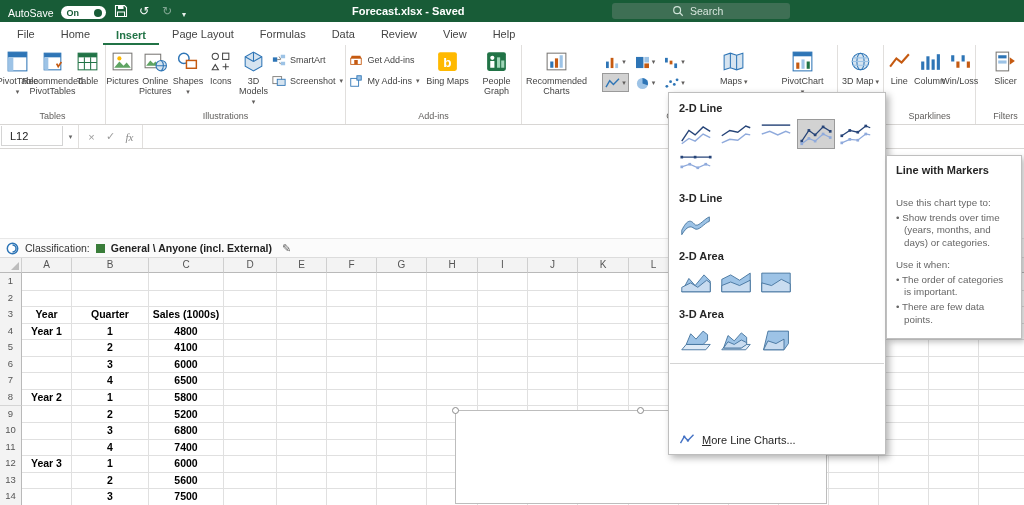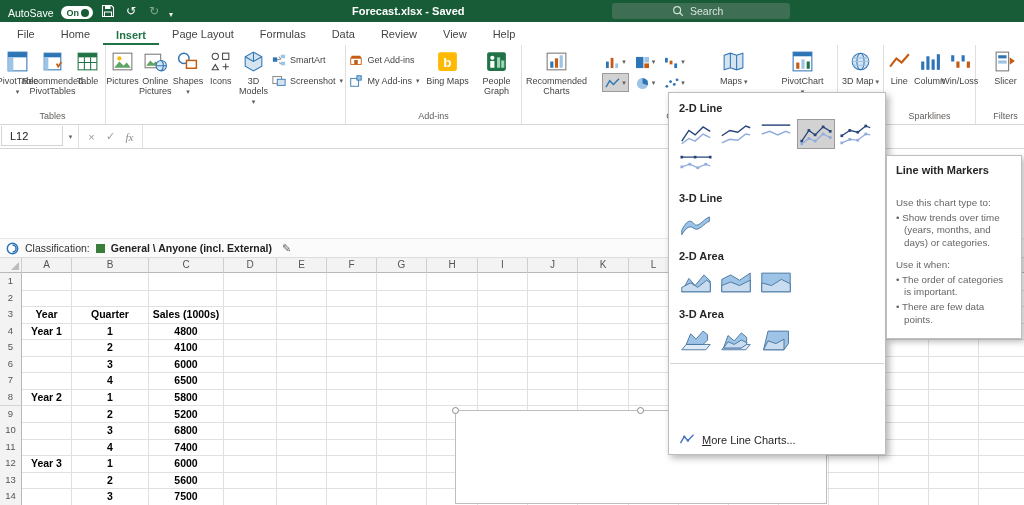--- a/index.html
+++ b/index.html
@@ -4,21 +4,21 @@
 <style>
   * { margin:0; padding:0; box-sizing:border-box; }
   html,body { width:1024px; height:505px; overflow:hidden; }
   body { font-family:"Liberation Sans","DejaVu Sans",sans-serif; background:#fff; }
   .page { position:relative; width:1024px; height:505px; overflow:hidden; }
 
   
   .titlebar { height:22px; background:#185C37; display:flex; align-items:center; color:#fff; font-size:11px; position:relative; }
   .tb-left { display:flex; align-items:flex-end; gap:7px; padding-left:8px; }
   .tb-autosave-label { font-size:10.5px; }
-  .tb-toggle { display:inline-flex; align-items:center; gap:2px; background:#fff; border-radius:8px; height:13px; padding:0 4px 0 6px; cursor:pointer; }
+  .tb-toggle { display:inline-flex; align-items:center; gap:15px; background:#fff; border-radius:8px; height:13px; padding:0 4px 0 6px; cursor:pointer; }
   .tb-toggle-text { color:#185C37; font-size:9px; font-weight:bold; }
   .tb-toggle-knob { width:8px; height:8px; border-radius:50%; background:#185C37; }
   .tb-icon { width:16px; height:16px; display:inline-flex; align-items:center; justify-content:center; font-size:12px; color:#fff; }
   .tb-icon.dim { opacity:.45; }
   .tb-caret { font-size:8px; opacity:.9; }
   .tb-title { position:absolute; left:352px; top:0; height:22px; line-height:22px; font-size:11px; color:#fff; white-space:nowrap;font-weight:bold; }
   .tb-search { position:absolute; left:612px; top:3px; width:178px; height:16px; background:#3E6F54; border-radius:3px; display:flex; align-items:center; gap:6px; padding-left:60px; color:#D8E6DD; font-size:10.5px; }
 
   
   .tabsrow { height:23px; background:#fff; display:flex; align-items:flex-end; padding-left:4px; }
@@ -233,20 +233,21 @@
             <div class="sbtn">
               <span class="ric-s"><svg viewBox="0 0 16 16">
                   <rect x="1" y="3" width="10" height="8" fill="#fff" stroke="#797774"></rect>
                   <rect x="6" y="6" width="9" height="7" fill="#D6E4F0" stroke="#2E75B6"></rect>
                 </svg></span>
               <span class="slabel">Screenshot</span>
               <span class="caret">▾</span>
             </div>
           </div>
         </div>
+        <div class="rgroup-label">Illustrations</div>
       </div>
       <div class="rgroup">
         <div class="rgroup-content">
           <div class="stack">
             <div class="sbtn">
               <span class="ric-s"><svg viewBox="0 0 16 16">
                   <path d="M2 6l1-3h10l1 3z" fill="#C55A11"></path>
                   <rect x="2" y="6" width="12" height="7" fill="#fff" stroke="#C55A11"></rect>
                   <rect x="6" y="8" width="4" height="5" fill="#C55A11"></rect>
                 </svg></span>

